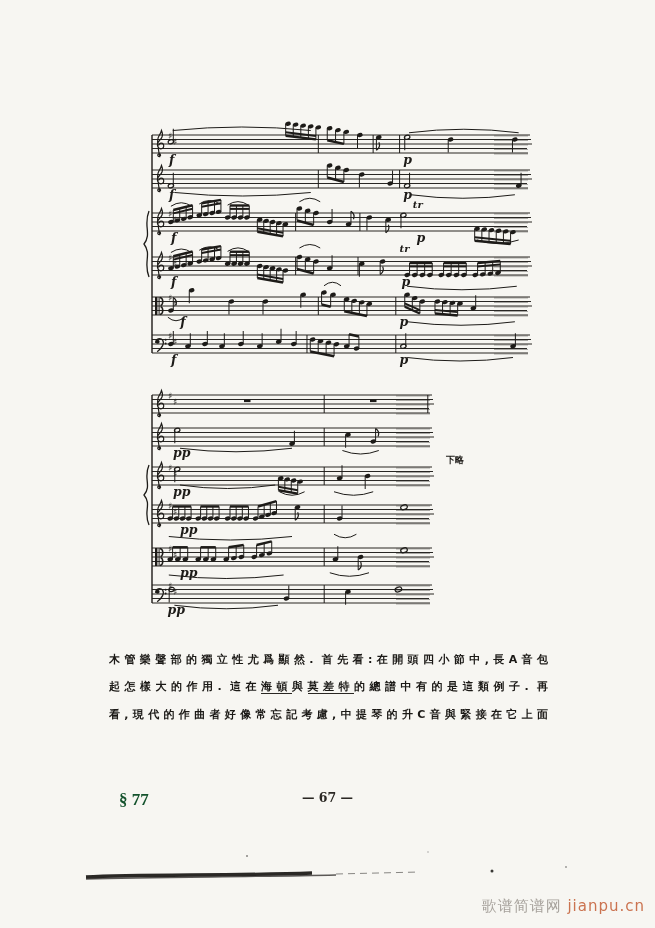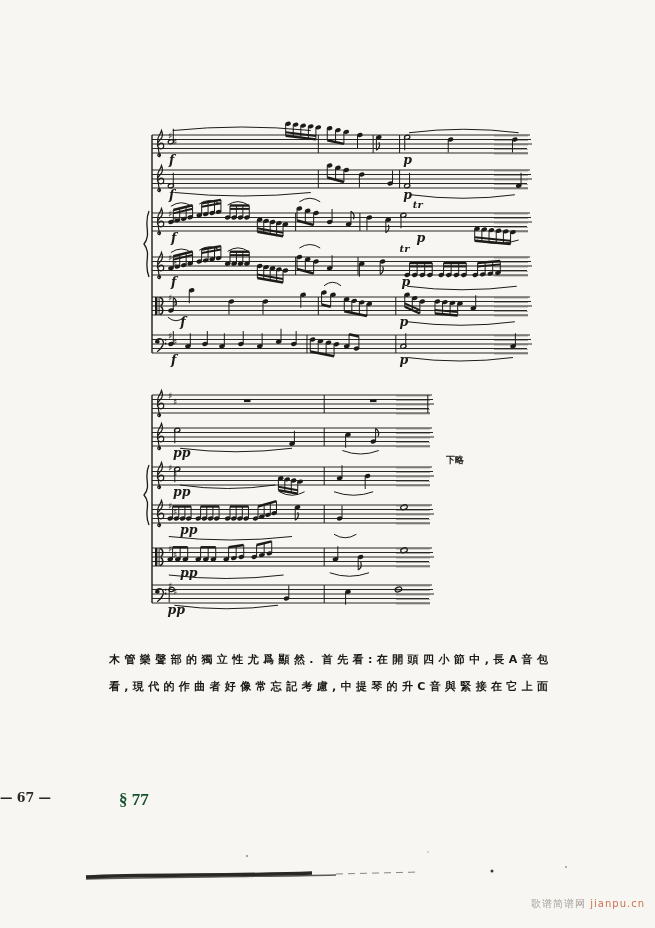--- a/index.html
+++ b/index.html
@@ -8,24 +8,24 @@
   .system{position:absolute;}
   .cont-note{position:absolute;left:439px;top:454px;font-size:9px;font-weight:700;
              color:#171512;letter-spacing:0px;transform:scaleY(1.05);margin-left:7px;}
   .bodytext{position:absolute;left:109px;top:646px;width:439px;}
   .tline{width:439px;height:27.4px;line-height:27.4px;font-size:11px;font-weight:600;
          text-align:justify;text-align-last:justify;text-justify:inter-character;
          overflow:hidden;white-space:nowrap;color:#1b1916;}
   .pn{border-bottom:1.5px solid #2a2723;}
   .footer-sec{position:absolute;left:119px;top:790px;font-family:Liberation Serif, serif;
               font-size:17px;font-weight:600;color:#14532d;}
-  .footer-page{position:absolute;left:0;right:0;top:790px;text-align:left;
+  .footer-page{position:absolute;left:0;right:0;top:790px;text-align:center;
                font-family:"DejaVu Serif",serif;font-size:12.5px;font-weight:600;color:#2a2723;}
   .smudge{position:absolute;left:0;top:830px;}
-  .watermark{position:absolute;right:10px;top:897px;font-size:10px;letter-spacing:1px;}
+  .watermark{position:absolute;right:10px;top:897px;font-size:15px;letter-spacing:1px;}
   .wm-site{color:#a7a29c;}
   .wm-domain{color:#cb7350;}
   svg text.dyn{font-family:"DejaVu Serif",serif;font-style:italic;font-weight:700;}
   svg text.trtxt{font-family:"DejaVu Serif",serif;font-style:italic;font-weight:700;}
   svg text.ks{font-family:"DejaVu Sans",sans-serif;font-weight:700;}
 </style>
 </head>
 <body>
 
 <div class="page">
@@ -688,20 +688,21 @@
         <ellipse cx="208" cy="208.75" rx="2.8" ry="2" transform="rotate(-18 208 208.75)" fill="#1d1b18"></ellipse>
         <line x1="205.6" y1="208.75" x2="205.6" y2="221.75" stroke="#1d1b18" stroke-width="1" opacity="1"></line>
         <ellipse cx="258.4" cy="206.5" rx="3.4" ry="2.3" transform="rotate(-18 258.4 206.5)" fill="none" stroke="#1d1b18" stroke-width="1.2"></ellipse>
         <text x="27.4" y="231" font-size="12.5" fill="#1d1b18" class="dyn">pp</text>
       </svg></div>
 
   <div class="cont-note">下略</div>
 
   <div class="bodytext">
     <div class="tline">木管樂聲部的獨立性尤爲顯然. 首先看:在開頭四小節中,長A音包</div>
+    <div class="tline"><span>起怎樣大的作用. 這在</span><span class="pn">海頓</span><span>與</span><span class="pn">莫差特</span><span>的總譜中有的是這類例子. 再</span></div>
     <div class="tline">看,現代的作曲者好像常忘記考慮,中提琴的升C音與緊接在它上面</div>
   </div>
 
   <div class="footer-sec">§ 77</div>
   <div class="footer-page">— 67 —</div>
 
   <svg class="smudge" width="655" height="98" viewBox="0 0 655 98">
     <path d="M86,47 C140,44 230,46 312,43" stroke="#181614" stroke-width="3.4" fill="none" opacity="0.92"></path>
     <path d="M86,49 C160,47 260,47 336,45" stroke="#181614" stroke-width="1.3" fill="none" opacity="0.7"></path>
     <path d="M336,44 L420,42" stroke="#181614" stroke-width="1" stroke-dasharray="7 5" fill="none" opacity="0.5"></path>

